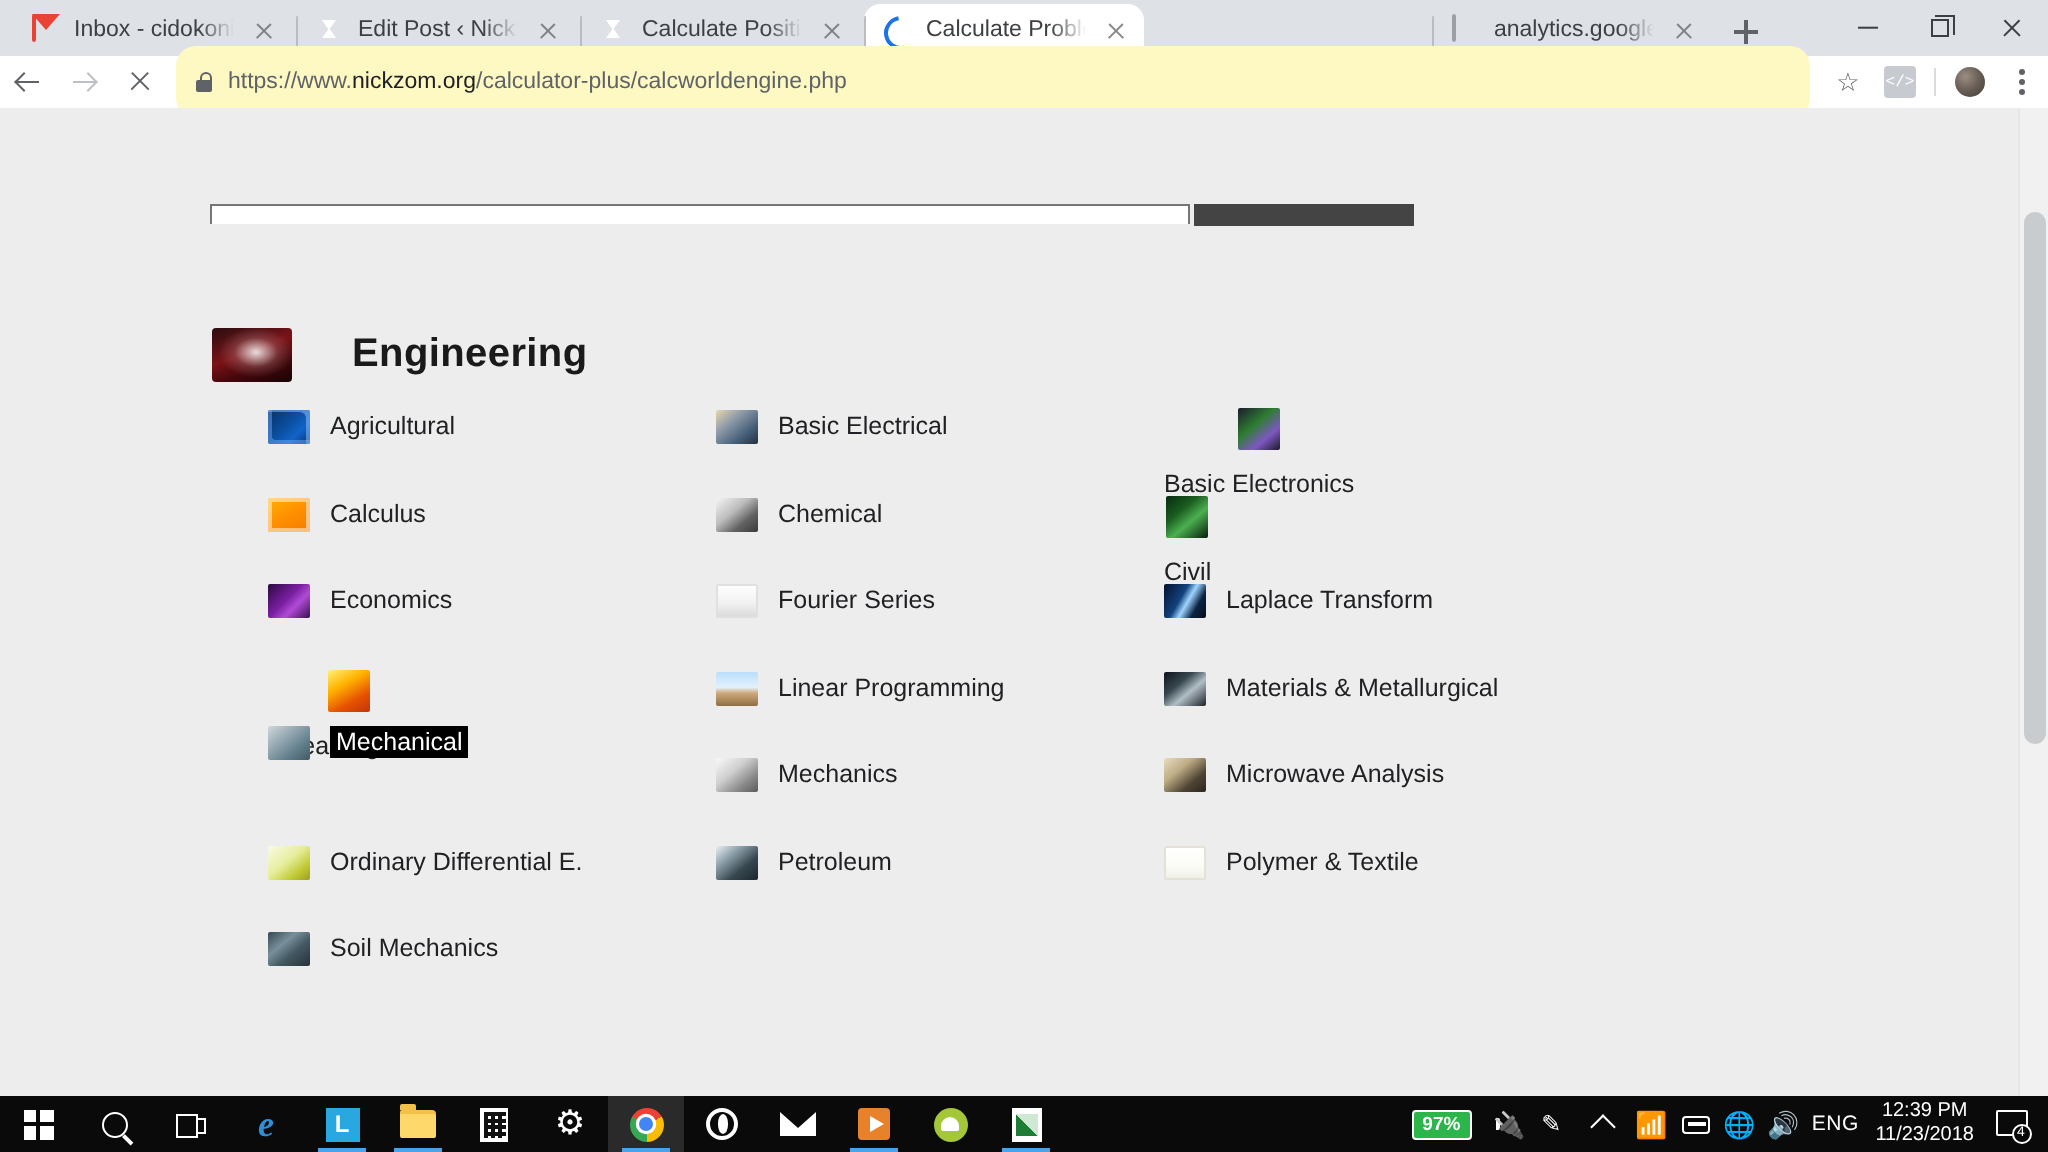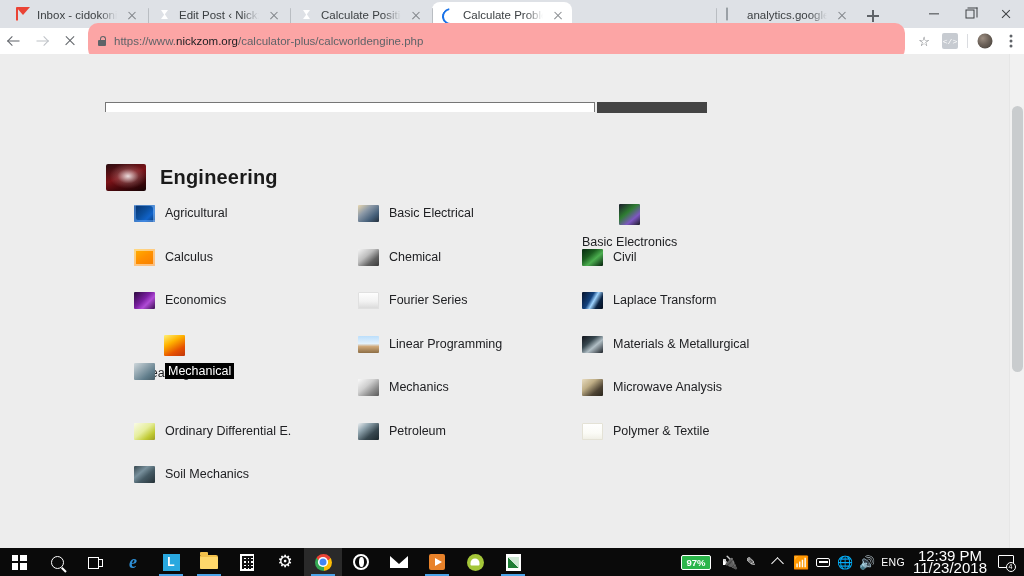--- a/index.html
+++ b/index.html
@@ -94,21 +94,21 @@
   .arrow.fwd::after  { right:1px; transform:rotate(-135deg); }
   .arrow.back::before, .arrow.fwd::before { background:#5f6368; }
   .navbtn.fwd .arrow::before, .navbtn.fwd .arrow::after { border-color:#bdc1c6; background:#bdc1c6; }
   .navbtn.fwd .arrow::after { background:transparent; border-left-color:#bdc1c6; border-bottom-color:#bdc1c6; }
   .xstop { position:absolute; left:50%; top:50%; width:12px; height:12px; transform:translate(-50%,-50%); }
   .xstop::before, .xstop::after { content:""; position:absolute; left:0; top:5.3px; width:12px; height:1.4px; background:#5f6368; }
   .xstop::before { transform:rotate(45deg); } .xstop::after { transform:rotate(-45deg); }
 
   .omnibox {
     flex:1 1 auto; height:36px; margin:0 6px 0 4px;
-    background:#fca5a5; border-radius:10px;
+    background:#fef9c3; border-radius:10px;
     display:flex; align-items:center; padding:16px 10px; gap:8px;
     font-size:11.5px; color:#202124;
   }
   .lock { width:8px; height:10px; position:relative; flex:0 0 8px; }
   .lock::before { content:""; position:absolute; left:0; bottom:0; width:8px; height:6px; background:#5f6368; border-radius:1px; }
   .lock::after { content:""; position:absolute; left:1.7px; top:0; width:4.6px; height:5px; border:1.3px solid #5f6368; border-bottom:none; border-radius:3px 3px 0 0; }
   .url-domain { color:#202124; }
   .url-path { color:#5f6368; }
 
   .tb-icon { width:26px; height:26px; position:relative; flex:0 0 26px; }
@@ -125,21 +125,21 @@
   .kebab { position:absolute; left:50%; top:50%; transform:translate(-50%,-50%); width:3px; height:13px; }
   .kebab span { position:absolute; left:0; width:3px; height:3px; border-radius:50%; background:#5f6368; }
   .kebab span:nth-child(1){ top:0; } .kebab span:nth-child(2){ top:5px; } .kebab span:nth-child(3){ top:10px; }
 
   
   .viewport { position:absolute; left:0; top:54px; width:1024px; height:494px; background:#ededed; overflow:hidden; }
 
   .cut-search { position:absolute; left:105px; top:48px; width:490px; height:10px; background:#fff; border:1px solid #767676; border-bottom:none; }
   .cut-btn { position:absolute; left:597px; top:48px; width:110px; height:11px; background:#444444; }
 
-  .page-title { position:absolute; left:106px; top:110px; display:flex; align-items:center; gap:14px; }
+  .page-title { position:absolute; left:106px; top:110px; display:flex; align-items:center; gap:30px; }
   .title-icon { width:40px; height:27px; border-radius:2px;
     background:
       radial-gradient(ellipse at 55% 45%, rgba(255,255,255,.85) 0%, rgba(200,160,160,.25) 35%, rgba(0,0,0,0) 60%),
       linear-gradient(160deg, #2a0d10 0%, #7b1318 45%, #45070b 70%, #160305 100%);
   }
   .title-text { font-size:20px; font-weight:bold; color:#1a1a1a; letter-spacing:.2px; }
 
   .grid { position:absolute; left:0; top:0; width:1024px; }
   .col { position:absolute; top:0; }
   .col-1 { left:134px; } .col-2 { left:358px; } .col-3 { left:582px; }
@@ -237,21 +237,21 @@
   .battery-pill::after { content:""; position:absolute; right:-3.5px; top:50%; transform:translateY(-50%); width:2.5px; height:6px; background:#fff; border-radius:0 1px 1px 0; }
   .plug { font-size:13px; color:#fff; }
   .penicon { font-size:12px; color:#fff; }
   .chev { width:9px; height:9px; border-left:1.5px solid #fff; border-top:1.5px solid #fff; transform:rotate(45deg); margin-top:3px; }
   .wifi { font-size:13px; color:#fff; }
   .kbd { width:14px; height:9px; border:1.4px solid #fff; border-radius:2px; position:relative; }
   .kbd::after { content:""; position:absolute; left:2px; top:2px; width:9px; height:2px; background:#fff; }
   .net { font-size:13px; color:#fff; }
   .spk { font-size:13px; color:#fff; }
   .lang { font-size:10.5px; color:#fff; letter-spacing:.3px; }
-  .clock { display:flex; flex-direction:column; align-items:center; justify-content:center; font-size:15px; line-height:12px; color:#fff; padding:0 5px; }
+  .clock { display:flex; flex-direction:column; align-items:center; justify-content:center; font-size:10px; line-height:12px; color:#fff; padding:0 5px; }
   .notif { width:17px; height:15px; position:relative; }
   .notif::before { content:""; position:absolute; left:0; top:0; width:14px; height:11px; border:1.5px solid #fff; border-radius:1px; }
   .notif-badge { position:absolute; right:-1px; bottom:-2px; min-width:10px; height:10px; background:#0a0a0a; border:1.2px solid #fff; border-radius:50%;
     font-size:7px; line-height:8px; text-align:center; color:#fff; }
 </style>
 </head>
 <body>
 
 <div id="app">
 
@@ -405,21 +405,21 @@
             <span class="ic ic-petro"></span>
             <span class="ltext">Petroleum</span>
           </div>
         </div>
 
         <div class="col col-3">
           <div class="link-row" style="top:150px;flex-direction:column;">
             <span class="ic ic-belex"></span>
             <span class="ltext">Basic Electronics</span>
           </div>
-          <div class="link-row" style="top:194px;">
+          <div class="link-row" style="top:194px;flex-direction:column;">
             <span class="ic ic-civil"></span>
             <span class="ltext">Civil</span>
           </div>
           <div class="link-row" style="top:237px;">
             <span class="ic ic-lap"></span>
             <span class="ltext">Laplace Transform</span>
           </div>
           <div class="link-row" style="top:281px;">
             <span class="ic ic-mat"></span>
             <span class="ltext">Materials &amp; Metallurgical</span>

